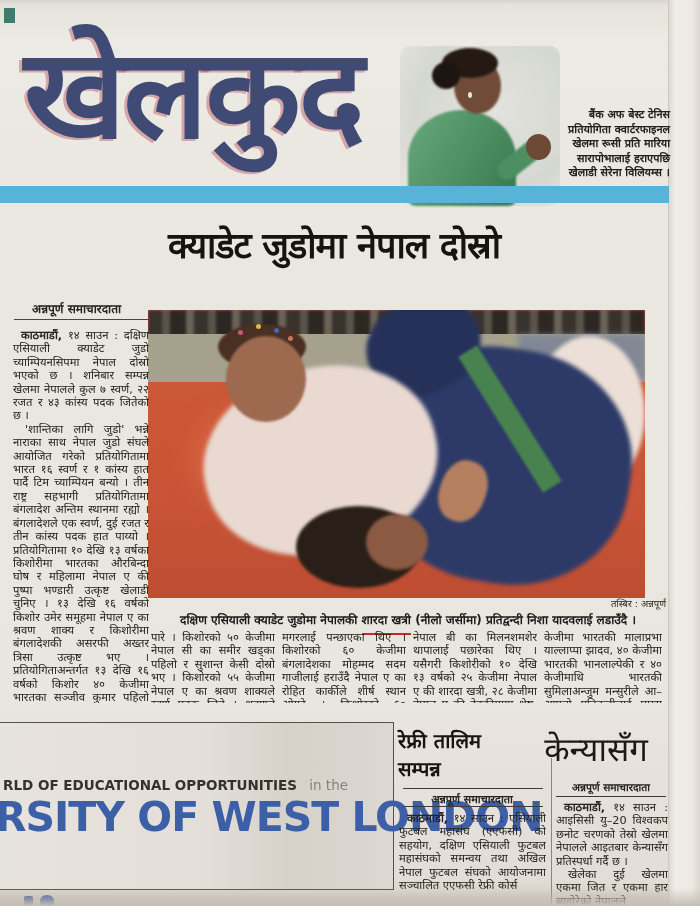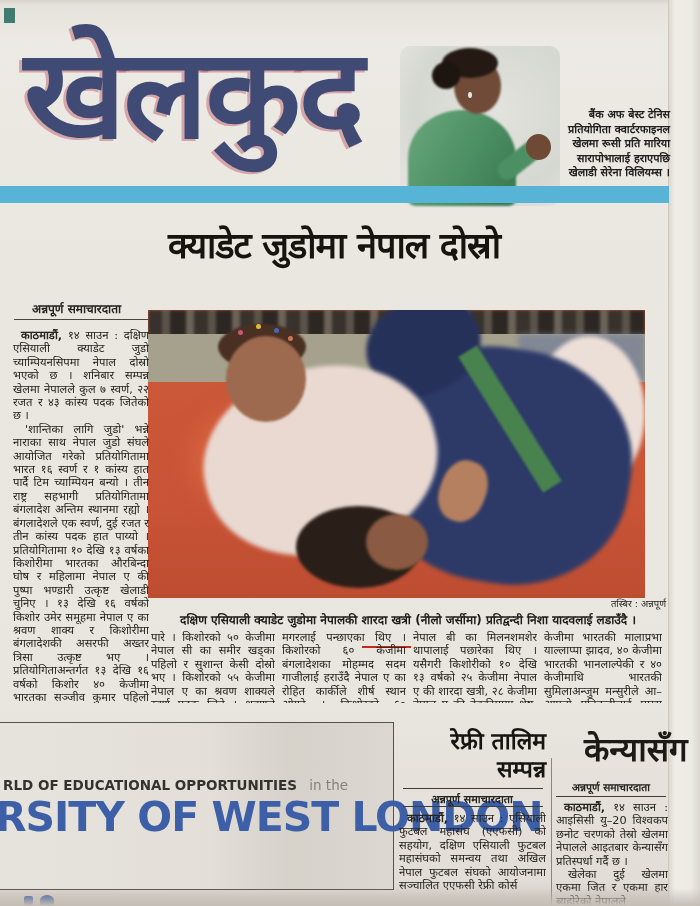--- a/index.html
+++ b/index.html
@@ -49,46 +49,46 @@
   #photo .gi-blue-sleeve{left:218px;top:-12px;width:115px;height:95px;border-radius:45%;background:#26315a;transform:rotate(-28deg);filter:blur(2px);}
   #photo .belt{left:282px;top:98px;width:160px;height:22px;background:#48824f;transform:rotate(58deg);filter:blur(1.2px);}
   #photo .head-top{left:78px;top:26px;width:80px;height:86px;border-radius:50%;background:#9d6a4f;filter:blur(1.2px);}
   #photo .hair-top{left:70px;top:14px;width:88px;height:46px;border-radius:50%;background:#4a3022;filter:blur(1.2px);}
   #photo .bead{width:5px;height:5px;border-radius:50%;filter:blur(.4px);}
   #photo .head-bottom{left:148px;top:196px;width:125px;height:82px;border-radius:50%;background:#291f18;filter:blur(1.5px);}
   #photo .face-bottom{left:218px;top:204px;width:62px;height:56px;border-radius:50%;background:#8a5a43;filter:blur(1.5px);}
   #photo .hand{left:292px;top:150px;width:46px;height:62px;border-radius:45%;background:#b5805f;transform:rotate(20deg);filter:blur(1.5px);}
   #photo-credit{left:470px;top:597px;width:196px;text-align:right;font-size:9.5px;color:#2b2925;}
   #photo-caption{left:158px;top:611px;width:500px;text-align:center;font-size:12px;font-weight:600;color:#1d1b18;}
-  .red-underline{border-bottom:2px solid #c42a20;padding-bottom:19px;}
+  .red-underline{border-bottom:2px solid #c42a20;padding-bottom:6px;}
   
   .col{font-size:11.3px;line-height:13.4px;color:#262420;text-align:justify;overflow:hidden;}
   .col p{margin:0;}
   .col p.indent{text-indent:12px;}
   .lead-word{font-weight:bold;margin-left:8px;}
   #col-1{left:13px;top:329px;width:136px;height:374px;}
   #col-2{left:151px;top:631px;width:124px;height:72px;}
   #col-3{left:282px;top:631px;width:124px;height:72px;}
   #col-4{left:413px;top:631px;width:124px;height:72px;}
   #col-5{left:544px;top:631px;width:118px;height:72px;}
   
   #ad-box{left:-14px;top:722px;width:406px;height:166px;border:1px solid #55524c;
         background:linear-gradient(90deg,#e7e3dd 0,#e3dfd8 55%,#d6d1c9 75%,#dcd7d0 100%);}
   #ad-line1{left:16px;top:54px;font-size:13.5px;font-weight:bold;color:#33322e;letter-spacing:0;white-space:nowrap;}
   #ad-line1 .light{font-weight:normal;color:#85837d;margin-left:8px;}
   #ad-line2{left:8px;top:70px;font-size:41px;font-weight:bold;color:#3c5fa7;letter-spacing:-1px;white-space:nowrap;}
   #bottom-edge{left:0;top:888px;width:700px;height:18px;background:linear-gradient(180deg,rgba(201,196,188,0),#c4beb5);}
   
-  #ref-headline{left:398px;top:727px;width:148px;text-align:right;font-size:23px;line-height:28px;font-weight:bold;color:#171411;}
+  #ref-headline{left:398px;top:727px;width:148px;text-align:left;font-size:20px;line-height:28px;font-weight:bold;color:#171411;}
   #ref-rule-top{left:403px;top:788px;width:140px;height:1px;background:#3f3c37;}
   #ref-byline{left:398px;top:791px;width:148px;text-align:center;font-size:11px;font-weight:bold;color:#262420;}
   #ref-rule-bot{left:403px;top:806px;width:140px;height:1px;background:#3f3c37;}
   #ref-body{left:399px;top:812px;width:147px;height:94px;}
   #v-rule{left:551px;top:758px;width:1px;height:148px;background:#8a857d;}
-  #kenya-headline{left:584px;top:726px;width:112px;text-align:left;font-size:33px;font-weight:700;color:#1c1916;white-space:nowrap;}
+  #kenya-headline{left:540px;top:726px;width:112px;text-align:center;font-size:33px;font-weight:400;color:#1c1916;white-space:nowrap;}
   #kenya-byline{left:556px;top:780px;width:110px;text-align:center;font-size:10.5px;font-weight:bold;color:#262420;}
   #kenya-rule{left:556px;top:796px;width:110px;height:1px;background:#3f3c37;}
   #kenya-body{left:556px;top:801px;width:112px;height:105px;}
 </style>
 </head>
 <body>
 
 <div id="page">
 
   <div class="abs" id="top-edge"></div>

